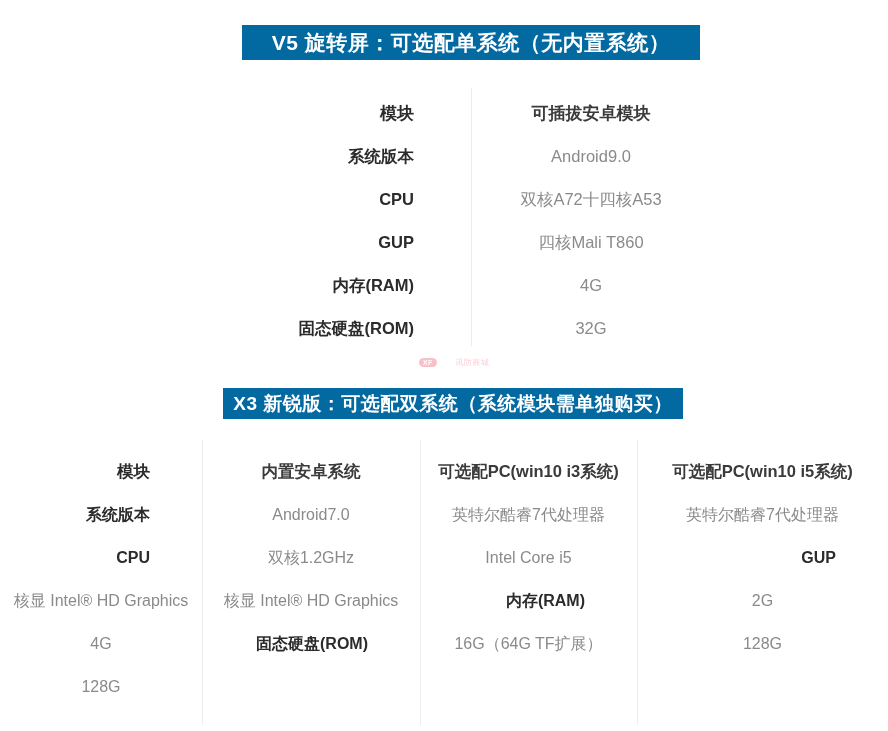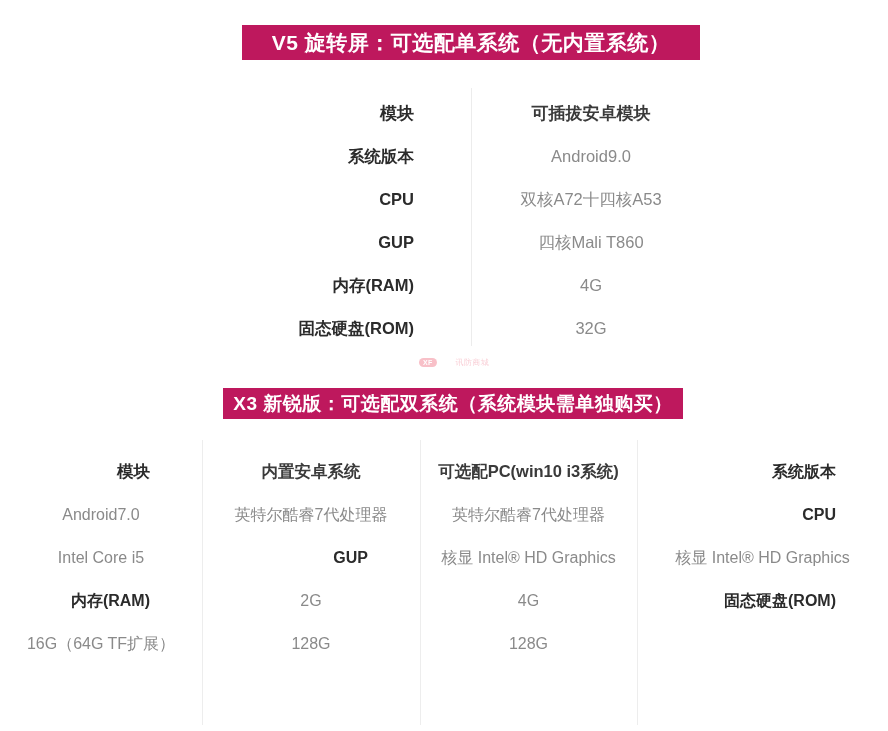--- a/index.html
+++ b/index.html
@@ -9,21 +9,21 @@
     font-family:"Liberation Sans","DejaVu Sans",sans-serif;
     overflow:hidden;
     position:relative;
     -webkit-font-smoothing:antialiased;
   }
   .page{position:relative;width:888px;height:731px;}
 
   
   .banner{
     position:absolute;
-    background:#be185d;
+    background:#0369a1;
     color:#ffffff;
     display:flex;
     align-items:center;
     justify-content:center;
     font-weight:bold;
     letter-spacing:0.5px;
     white-space:nowrap;
   }
   .banner-v5{
     left:242px; top:25px; width:458px; height:35px;
@@ -160,27 +160,29 @@
   <div class="banner banner-x3">X3 新锐版：可选配双系统（系统模块需单独购买）</div>
 
   <div class="divline d1"></div>
   <div class="divline d2"></div>
   <div class="divline d3"></div>
 
   <div class="spec spec-x3">
     <div class="cell label head">模块</div>
     <div class="cell value head c1">内置安卓系统</div>
     <div class="cell value head c2">可选配PC(win10 i3系统)</div>
+    <div class="cell value head c3">可选配PC(win10 i5系统)</div>
 
     <div class="cell label">系统版本</div>
     <div class="cell value c1">Android7.0</div>
     <div class="cell value c2">英特尔酷睿7代处理器</div>
     <div class="cell value c3">英特尔酷睿7代处理器</div>
 
     <div class="cell label">CPU</div>
+    <div class="cell value c1">双核1.2GHz</div>
     <div class="cell value c3">Intel Core i5</div>
 
     <div class="cell label">GUP</div>
     <div class="cell value c2">核显 Intel® HD Graphics</div>
     <div class="cell value c3">核显 Intel® HD Graphics</div>
 
     <div class="cell label">内存(RAM)</div>
     <div class="cell value c1">2G</div>
     <div class="cell value c2">4G</div>
 

